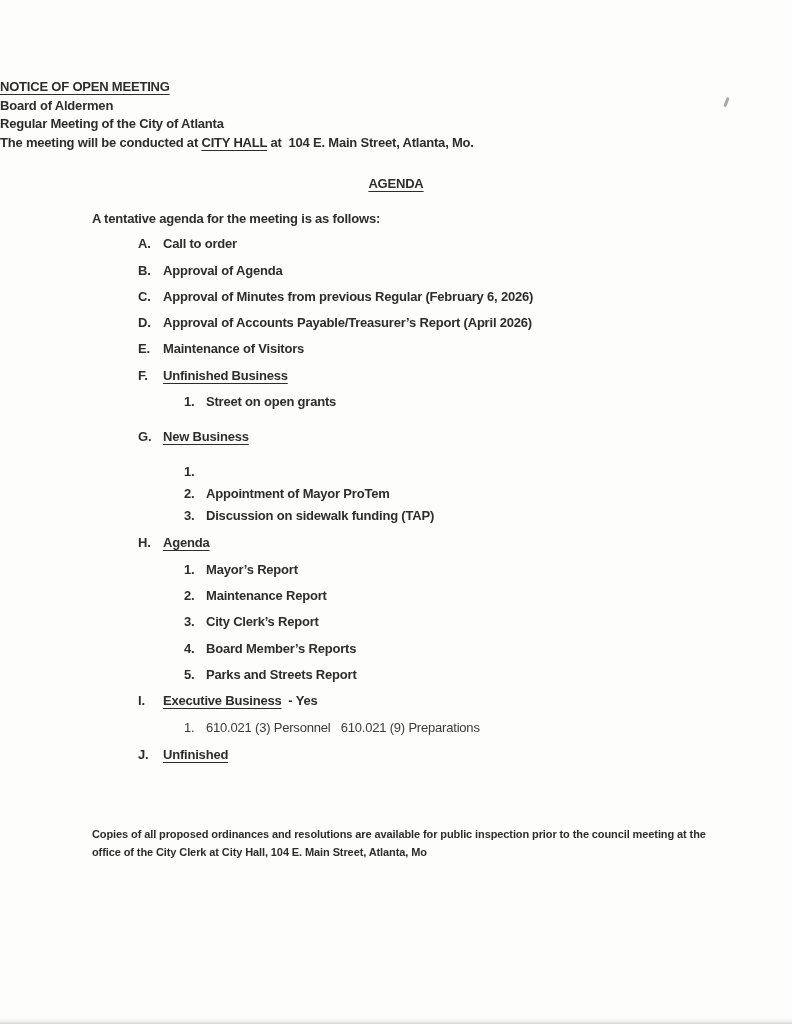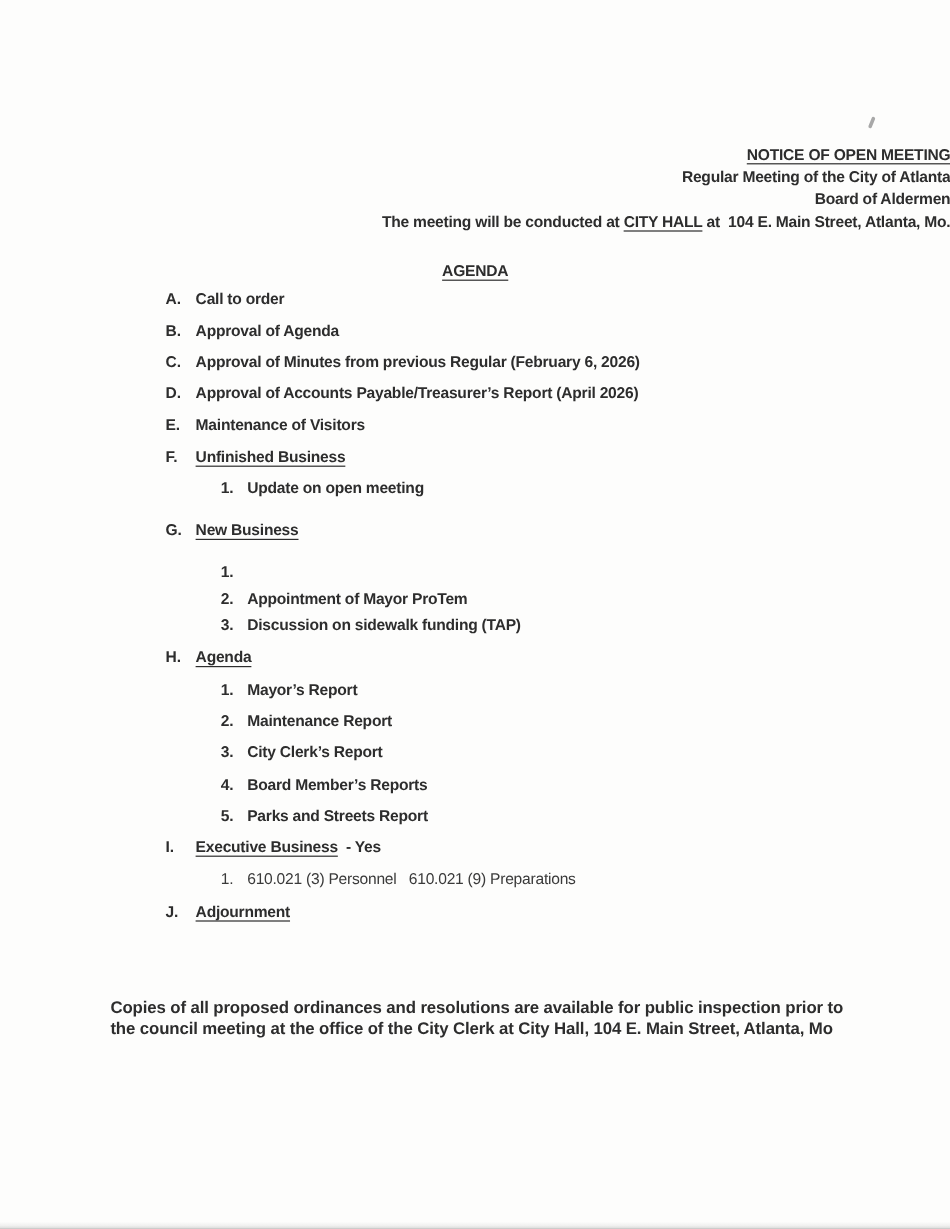--- a/index.html
+++ b/index.html
@@ -10,22 +10,22 @@
     margin: 0 auto;
     background: #fdfdfc;
     overflow: hidden;
     font-family: "Liberation Sans", sans-serif;
     font-weight: bold;
     color: #2d2d2d;
     font-size: 13px;
     letter-spacing: -0.2px;
   }
   .doc-header {
-    padding-top: 120px;
-    text-align: right;
+    padding-top: 78px;
+    text-align: left;
     line-height: 18.6px;
   }
   .u { text-decoration: underline; text-decoration-thickness: 1.4px; text-underline-offset: 3px; }
   .agenda-title {
     text-align: center;
     margin-top: 24px;
   }
   .intro {
     margin: 19px 0 0 92px;
     line-height: 18px;
@@ -43,21 +43,21 @@
   }
   .subrow .marker { flex: 0 0 22px; }
   .regular { font-weight: normal; color: #3a3a3a; }
   .mt-7  { margin-top: 7px; }
   .mt-8  { margin-top: 8px; }
   .mt-9  { margin-top: 9px; }
   .mt-4  { margin-top: 4px; }
   .mt-17 { margin-top: 17px; }
   .doc-footer {
     margin: 62px 80px 0 92px;
-    font-size: 14px;
+    font-size: 11px;
     line-height: 17.5px;
     letter-spacing: -0.1px;
     max-width: 625px;
   }
   .pen-mark {
     position: absolute;
     left: 725px;
     top: 97px;
     width: 2.5px;
     height: 10px;
@@ -73,27 +73,28 @@
   }
 </style>
 </head>
 <body>
 
 <div class="page">
   <span class="pen-mark"></span>
 
   <div class="doc-header">
     <div><span class="u">NOTICE OF OPEN MEETING</span></div>
+    <div>Board of Aldermen</div>
     <div>Regular Meeting of the City of Atlanta</div>
-    <div>Board of Aldermen</div>
     <div><span>The meeting will be conducted at </span><span class="u">CITY HALL</span><span> at&nbsp; 104 E. Main Street, Atlanta, Mo.</span></div>
   </div>
 
   <div class="agenda-title"><span class="u">AGENDA</span></div>
 
+  <div class="intro">A tentative agenda for the meeting is as follows:</div>
 
   <div class="row mt-7">
     <span class="marker">A.</span>
     <span class="text">Call to order</span>
   </div>
   <div class="row mt-9">
     <span class="marker">B.</span>
     <span class="text">Approval of Agenda</span>
   </div>
   <div class="row mt-8">
@@ -107,21 +108,21 @@
   <div class="row mt-8">
     <span class="marker">E.</span>
     <span class="text">Maintenance of Visitors</span>
   </div>
   <div class="row mt-9">
     <span class="marker">F.</span>
     <span class="text u">Unfinished Business</span>
   </div>
   <div class="subrow mt-8">
     <span class="marker">1.</span>
-    <span class="text">Update on open meeting</span>
+    <span class="text">Street on open grants</span>
   </div>
   <div class="row mt-17">
     <span class="marker">G.</span>
     <span class="text u">New Business</span>
   </div>
   <div class="subrow mt-17">
     <span class="marker">1.</span>
   </div>
   <div class="subrow mt-4">
     <span class="marker">2.</span>
@@ -158,19 +159,19 @@
   <div class="row mt-8">
     <span class="marker">I.</span>
     <span class="text"><span class="u">Executive Business</span><span>&nbsp; - Yes</span></span>
   </div>
   <div class="subrow mt-9 regular">
     <span class="marker">1.</span>
     <span class="text">610.021 (3) Personnel&nbsp;&nbsp; 610.021 (9) Preparations</span>
   </div>
   <div class="row mt-9">
     <span class="marker">J.</span>
-    <span class="text u">Adjournment</span>
+    <span class="text u">Unfinished</span>
   </div>
 
   <div class="doc-footer">Copies of all proposed ordinances and resolutions are available for public inspection prior to the council meeting at the office of the City Clerk at City Hall, 104 E. Main Street, Atlanta, Mo</div>
 
   <div class="bottom-edge"></div>
 </div>
 
 </body></html>

